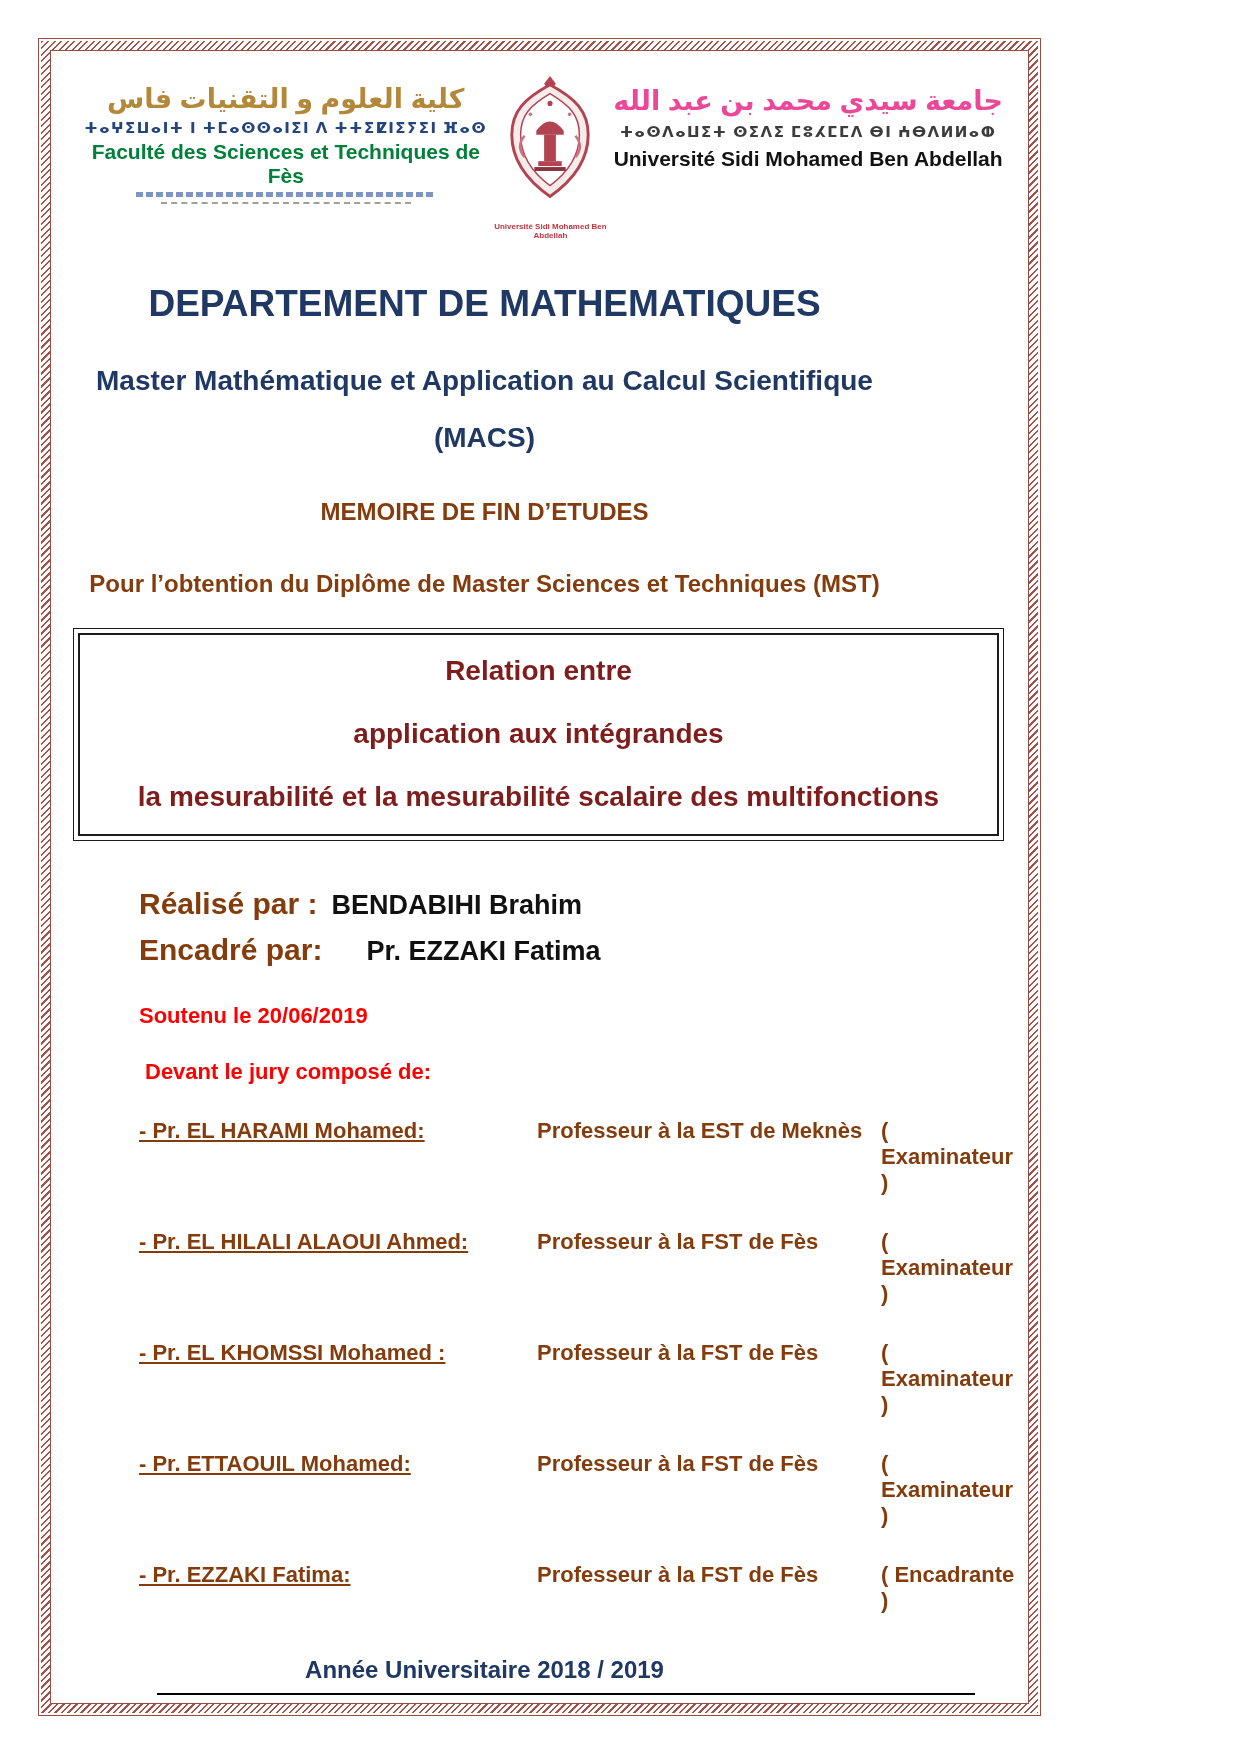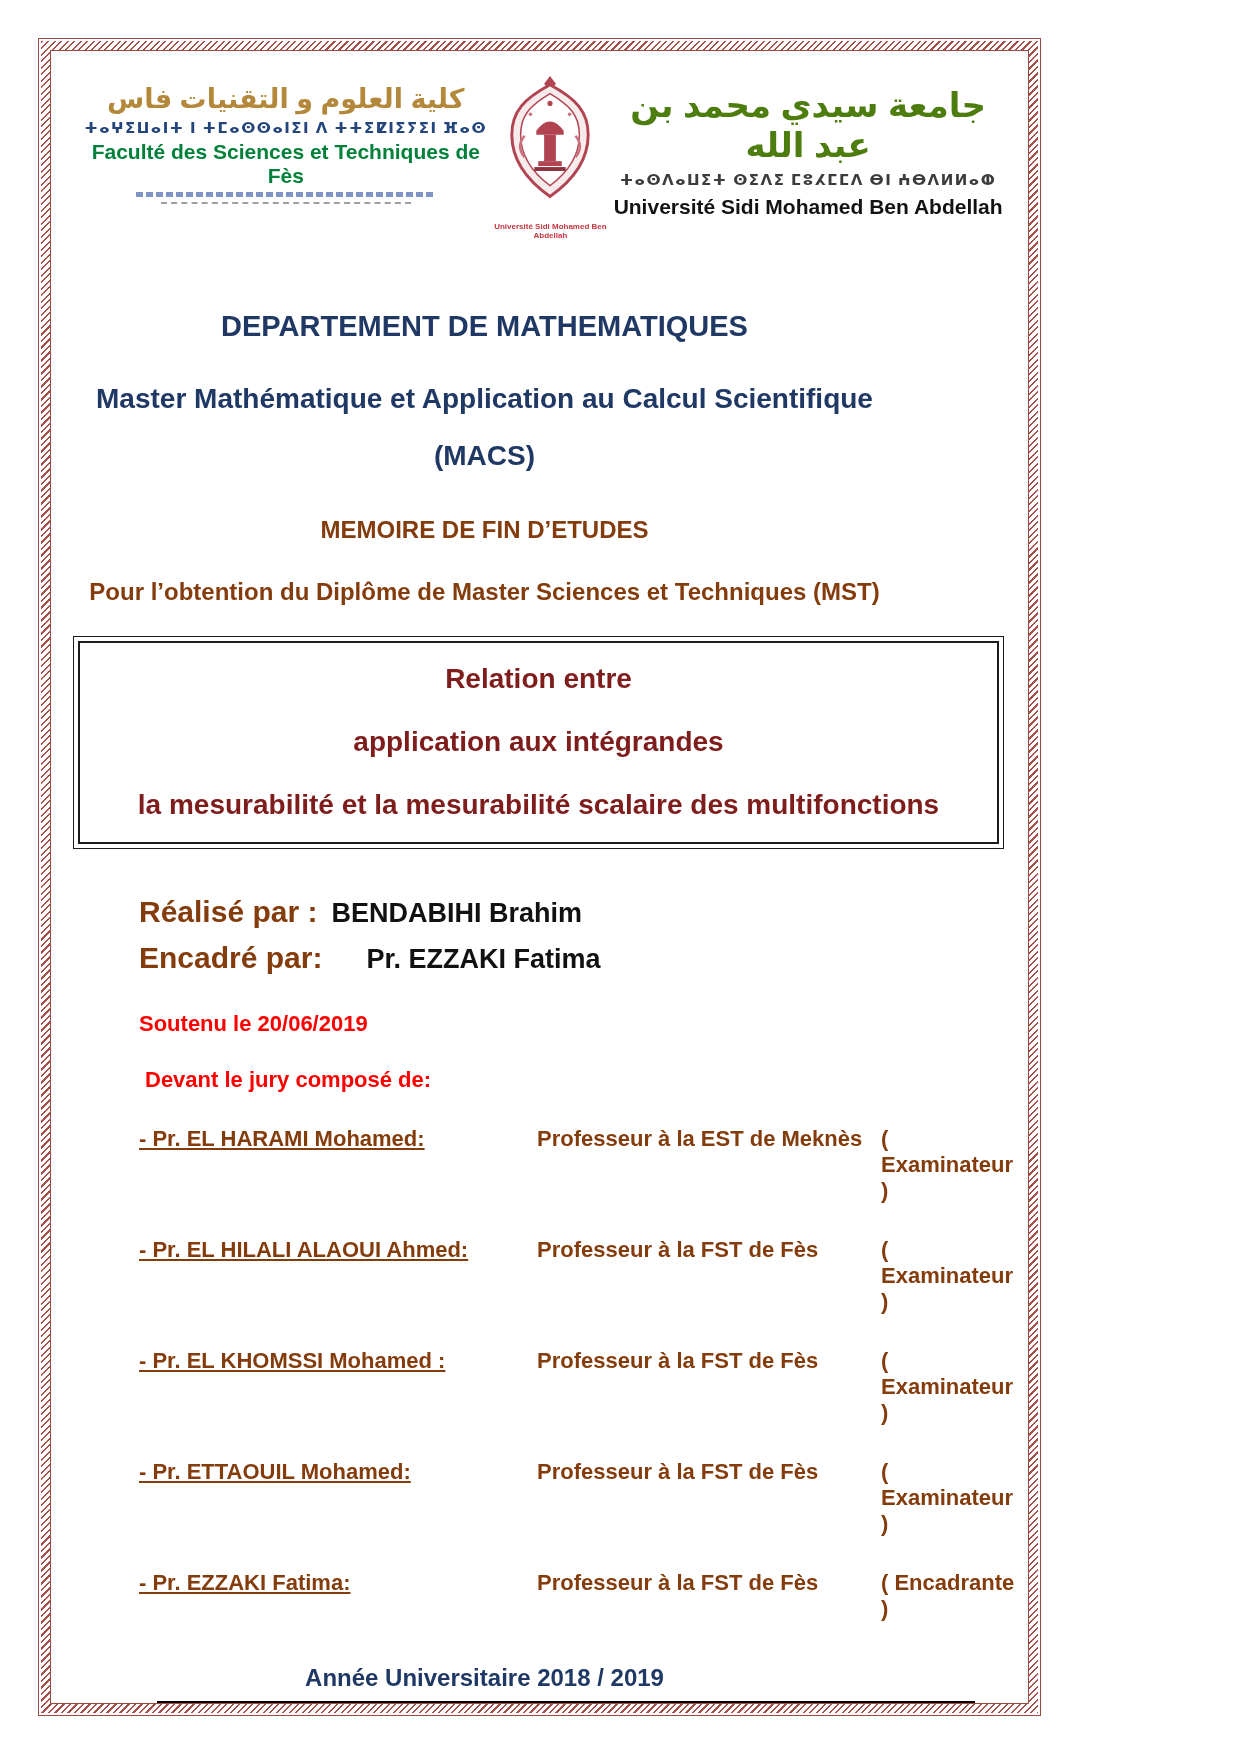--- a/index.html
+++ b/index.html
@@ -30,40 +30,40 @@
     position: relative;
     overflow: hidden;
   }
 
   
   .masthead { display: flex; justify-content: space-between; align-items: flex-start; padding: 10px 12px 0 20px; }
   .inst { text-align: center; }
   .inst.left  { width: 445px; padding-top: 8px; }
   .inst.right { width: 430px; padding-top: 10px; }
   .arabic-gold { color: #b3883a; font-size: 27px; font-weight: bold; direction: rtl; }
-  .arabic-black { color: #4d7c0f; font-size: 34px; font-weight: bold; direction: rtl; }
+  .arabic-black { color: #ec4899; font-size: 27px; font-weight: bold; direction: rtl; }
   .tifinagh-navy { color: #23457c; font-size: 15px; font-weight: bold; letter-spacing: 1.5px; margin-top: 4px; }
   .tifinagh-dark { color: #3c3c3c; font-size: 15px; font-weight: bold; letter-spacing: 1.5px; margin-top: 6px; }
   .latin-green { color: #008039; font-size: 21px; font-weight: bold; margin-top: 3px; }
   .latin-black { color: #121212; font-size: 21px; font-weight: bold; margin-top: 6px; }
   .decor-blue { width: 300px; height: 5px; margin: 4px auto 0;
     background: repeating-linear-gradient(90deg, #7f93c5 0 7px, rgba(255,255,255,0) 7px 10px); }
   .decor-gray { width: 250px; border-top: 2px dashed #9aa39a; margin: 5px auto 0; }
   .logo-wrap { width: 130px; text-align: center; }
   .logo-caption { font-size: 8px; color: #c23540; margin-top: 1px; font-weight: bold; }
 
   
   .centered-col { padding-right: 110px; text-align: center; }
   .h-navy  { color: #1f3864; font-weight: bold; }
   .h-brown { color: #843c0c; font-weight: bold; }
-  .dept    { font-size: 29px; margin-top: 70px; }
+  .dept    { font-size: 37px; margin-top: 43px; }
   .master  { font-size: 28px; margin-top: 40px; }
   .macs    { font-size: 28px; margin-top: 25px; }
   .memoire { font-size: 24px; margin-top: 44px; }
-  .diploma { font-size: 24px; margin-top: 34px; }
+  .diploma { font-size: 24px; margin-top: 44px; }
 
   
   .title-box-outer { margin: 30px 14px 0 12px; border: 1px solid #1c1c1c; padding: 4px; }
   .title-box-inner { border: 2px solid #1c1c1c; padding: 20px 16px; text-align: center; }
   .title-box-inner p { color: #7f1d1d; font-weight: bold; font-size: 28px; line-height: 1.15; }
   .title-box-inner p + p { margin-top: 31px; }
 
   
   .credits { padding-left: 78px; margin-top: 46px; }
   .credit-row { display: flex; align-items: baseline; }

